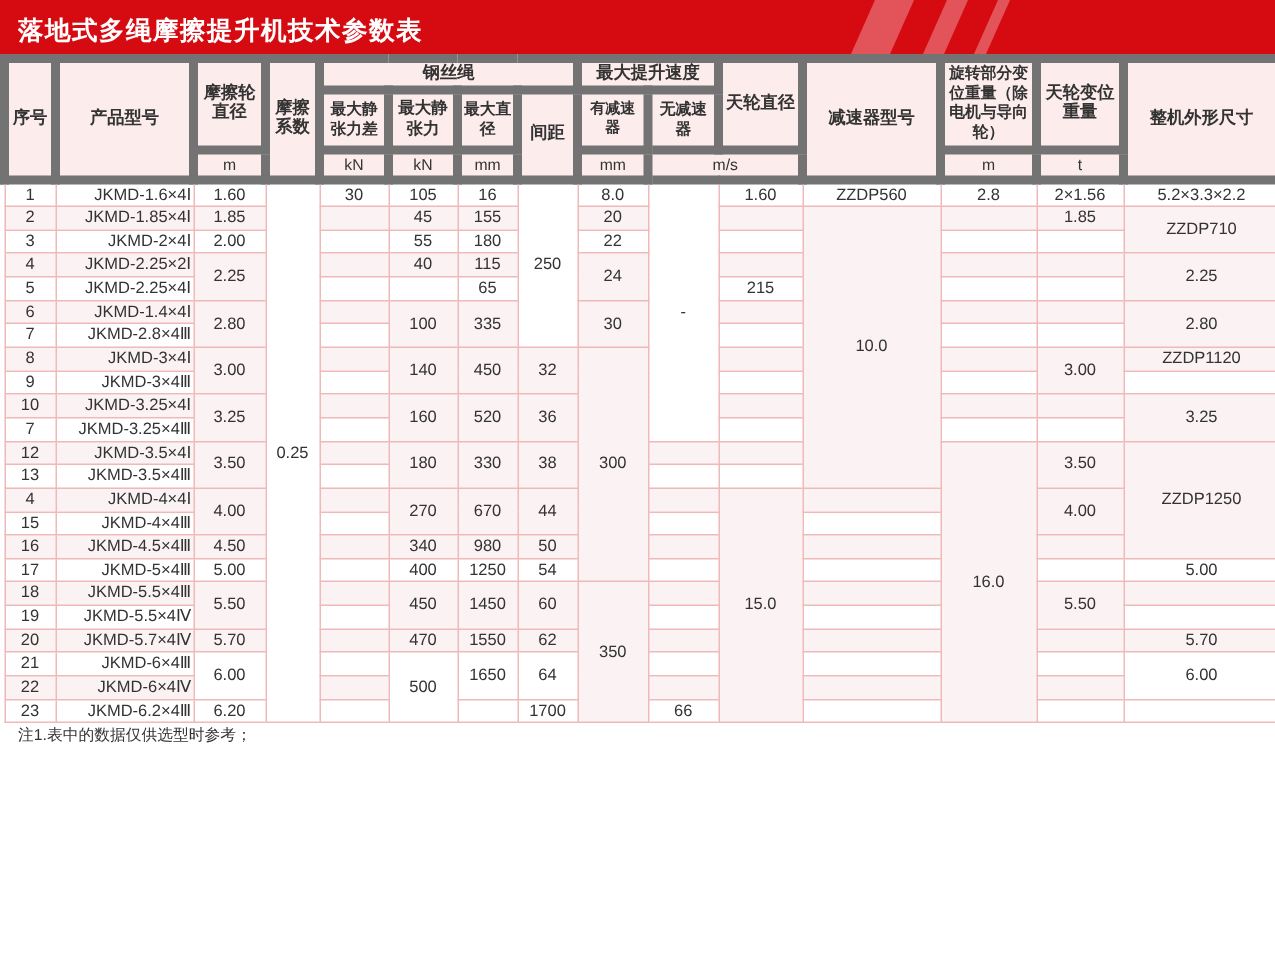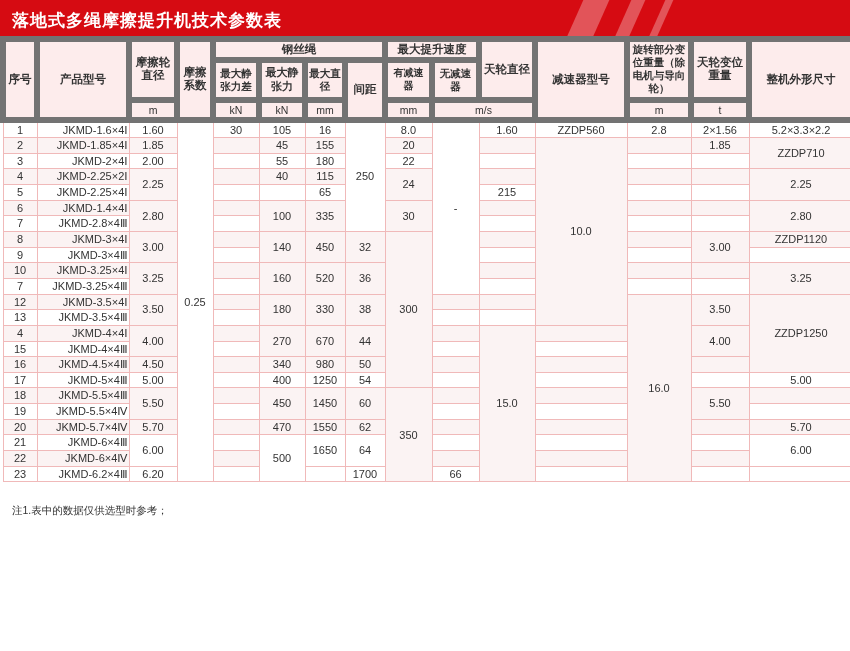--- a/index.html
+++ b/index.html
@@ -64,21 +64,21 @@
   thead td.unit{
     font-weight:normal;
     font-size:10.5px;
     background:#fdecec;
   }
   tbody tr.odd td{background:#ffffff;}
   tbody tr.even td{background:#fbf3f3;}
   td.prod{text-align:right;padding-left:14px;}
   td.num{font-size:11px;}
   .notes{
-    margin:20px 0 0 12px;
+    margin:0 0 0 12px;
     font-size:10.5px;
     color:#333;
     line-height:1.7;
   }
 </style>
 </head>
 <body>
 
 <div class="banner">
   <div class="slash s1"></div>

